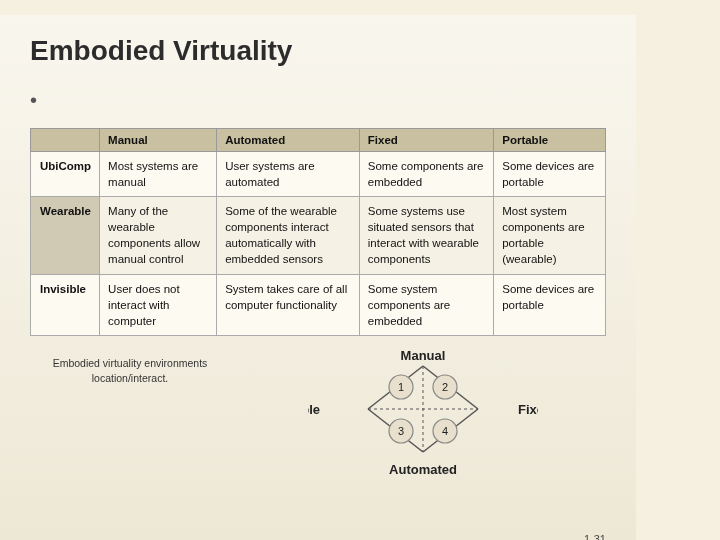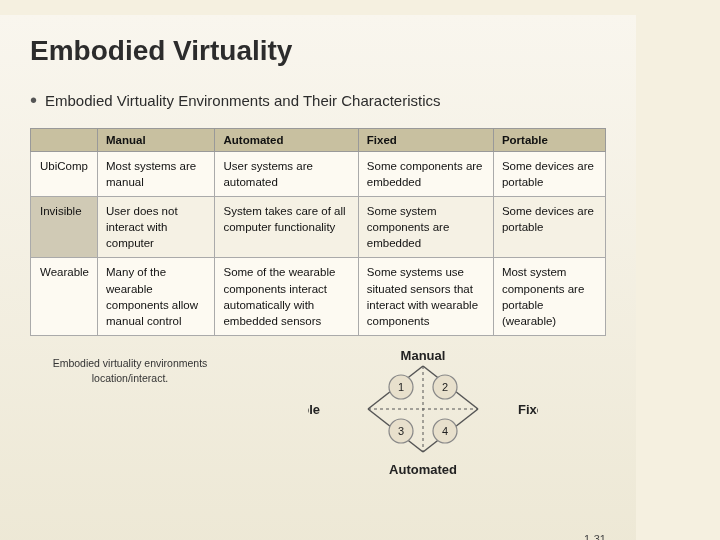--- a/index.html
+++ b/index.html
@@ -54,21 +54,21 @@
     }
     td {
       border: 1px solid #aaa;
       padding: 6px 8px;
       vertical-align: top;
       background: #fdfaf2;
       color: #111;
       line-height: 1.4;
     }
     td.row-header {
-      font-weight: normal;
+      font-weight: bold;
       background: #ddd8c4;
       padding-left: 9px;
     }
     tr:nth-child(odd) td { background: #fdfaf2; }
     tr:nth-child(even) td { background: #f5f1e4; }
     tr:nth-child(even) td.row-header { background: #d0cab5; }
 
     .bottom-section {
       display: flex;
       align-items: flex-start;
@@ -109,21 +109,20 @@
     }
   </style>
 </head>
 <body>
 
 <div class="slide">
   <div class="title">Embodied Virtuality</div>
 
   <div class="subtitle">
     <span class="bullet">•</span>
-    <span>Embodied Virtuality Environments and Their Characteristics</span>
   </div>
 
   <table>
     <thead>
       <tr>
         <th></th>
         <th>Manual</th>
         <th>Automated</th>
         <th>Fixed</th>
         <th>Portable</th>
@@ -131,32 +130,32 @@
     </thead>
     <tbody>
       <tr>
         <td class="row-header">UbiComp</td>
         <td>Most systems are manual</td>
         <td>User systems are automated</td>
         <td>Some components are embedded</td>
         <td>Some devices are portable</td>
       </tr>
       <tr>
+        <td class="row-header">Wearable</td>
+        <td>Many of the wearable components allow manual control</td>
+        <td>Some of the wearable components interact automatically with embedded sensors</td>
+        <td>Some systems use situated sensors that interact with wearable components</td>
+        <td>Most system components are portable (wearable)</td>
+      </tr>
+      <tr>
         <td class="row-header">Invisible</td>
         <td>User does not interact with computer</td>
         <td>System takes care of all computer functionality</td>
         <td>Some system components are embedded</td>
         <td>Some devices are portable</td>
-      </tr>
-      <tr>
-        <td class="row-header">Wearable</td>
-        <td>Many of the wearable components allow manual control</td>
-        <td>Some of the wearable components interact automatically with embedded sensors</td>
-        <td>Some systems use situated sensors that interact with wearable components</td>
-        <td>Most system components are portable (wearable)</td>
       </tr>
     </tbody>
   </table>
 
   <div class="bottom-section">
     <div class="caption">Embodied virtuality environments location/interact.</div>
     <div class="diagram">
       <svg viewBox="0 0 230 130">
 
         <text x="115" y="14" text-anchor="middle" font-size="13" font-weight="bold" fill="#222">Manual</text>

